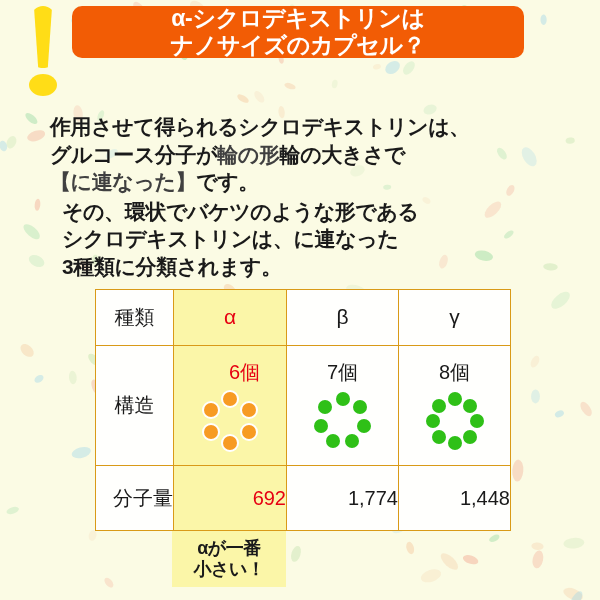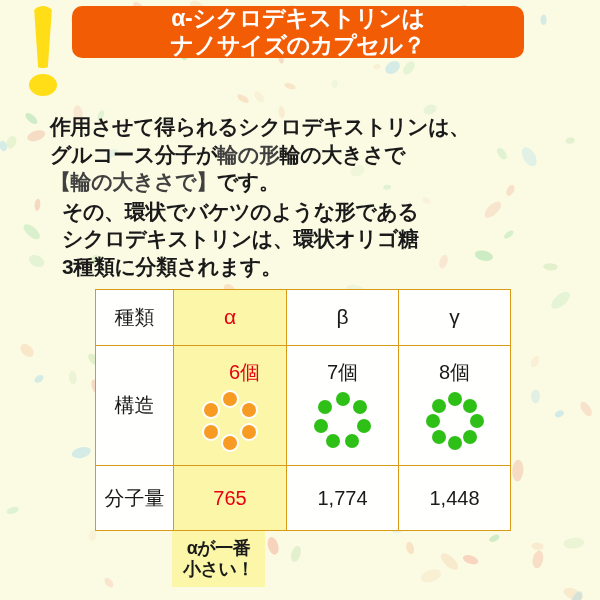--- a/index.html
+++ b/index.html
@@ -113,21 +113,21 @@
     font-weight: normal;
     background: #fffffd;
   }
   .col-label { width: 78px; }
   .col-alpha { width: 113px; }
   .col-beta  { width: 112px; }
   .col-gamma { width: 112px; }
 
   .row-head td { height: 52px; font-size: 21px; }
   .row-struct td { height: 112px; }
-  .row-mw td { height: 60px; }
+  .row-mw td { height: 60px; text-align: right; }
 
   td.alpha-cell {
     background: #fbf6a8;
     color: #e60012;
   }
   td.label-cell { font-size: 20px; }
 
   .count-label {
     font-size: 20px;
     margin-bottom: 4px;
@@ -149,21 +149,21 @@
     border-radius: 50%;
     transform: translate(-50%, -50%);
     box-shadow: 0 0 0 2px #ffffff;
   }
 
   
   .callout {
     position: absolute;
     left: 172px;
     top: 531px;
-    width: 93px;
+    width: 114px;
     height: 56px;
     background: #fbf6a8;
     z-index: 3;
     display: flex;
     align-items: center;
     justify-content: center;
   }
   .callout-text {
     color: #1a1a1a;
     font-weight: bold;
@@ -276,24 +276,24 @@
 <div class="excl">
   <div class="excl-bar"></div>
   <div class="excl-dot"></div>
 </div>
 
 <div class="banner">
   <div class="banner-text">α-シクロデキストリンは
 ナノサイズのカプセル？</div>
 </div>
 
-<div class="para para-1"><br><span>作用させて得られるシクロデキストリンは、</span><br><span>グルコース分子が</span><span class="hl-red">輪の形</span><span>輪の大きさで</span><br><span class="hl-red">【輪の大きさで】</span><span>です。</span></div>
+<div class="para para-1"><br><span>作用させて得られるシクロデキストリンは、</span><br><span>グルコース分子が</span><span class="hl-red">輪の形</span><span>輪の大きさで</span><br><span class="hl-red">【に連なった】</span><span>です。</span></div>
 
 <div class="para para-2">その、環状でバケツのような形である
-シクロデキストリンは、環状オリゴ糖
+シクロデキストリンは、に連なった
 3種類に分類されます。</div>
 
 <table class="cd-table">
   <colgroup>
     <col class="col-label">
       <col class="col-alpha">
       <col class="col-beta">
       <col class="col-gamma">
   </colgroup>
   <tbody>
@@ -339,21 +339,21 @@
             <div class="dot" style="left: 31px; top: 53px; background: rgb(47, 192, 23);"></div>
             <div class="dot" style="left: 15.4437px; top: 46.5563px; background: rgb(47, 192, 23);"></div>
             <div class="dot" style="left: 9px; top: 31px; background: rgb(47, 192, 23);"></div>
             <div class="dot" style="left: 15.4437px; top: 15.4437px; background: rgb(47, 192, 23);"></div>
           </div>
       </td>
     </tr>
 
     <tr class="row-mw">
       <td class="label-cell">分子量</td>
-      <td class="alpha-cell">765</td>
+      <td class="alpha-cell">692</td>
       <td>1,774</td>
       <td>1,448</td>
     </tr>
   </tbody>
 </table>
 
 <div class="callout">
   <div class="callout-text">αが一番
 小さい！</div>
 </div>

